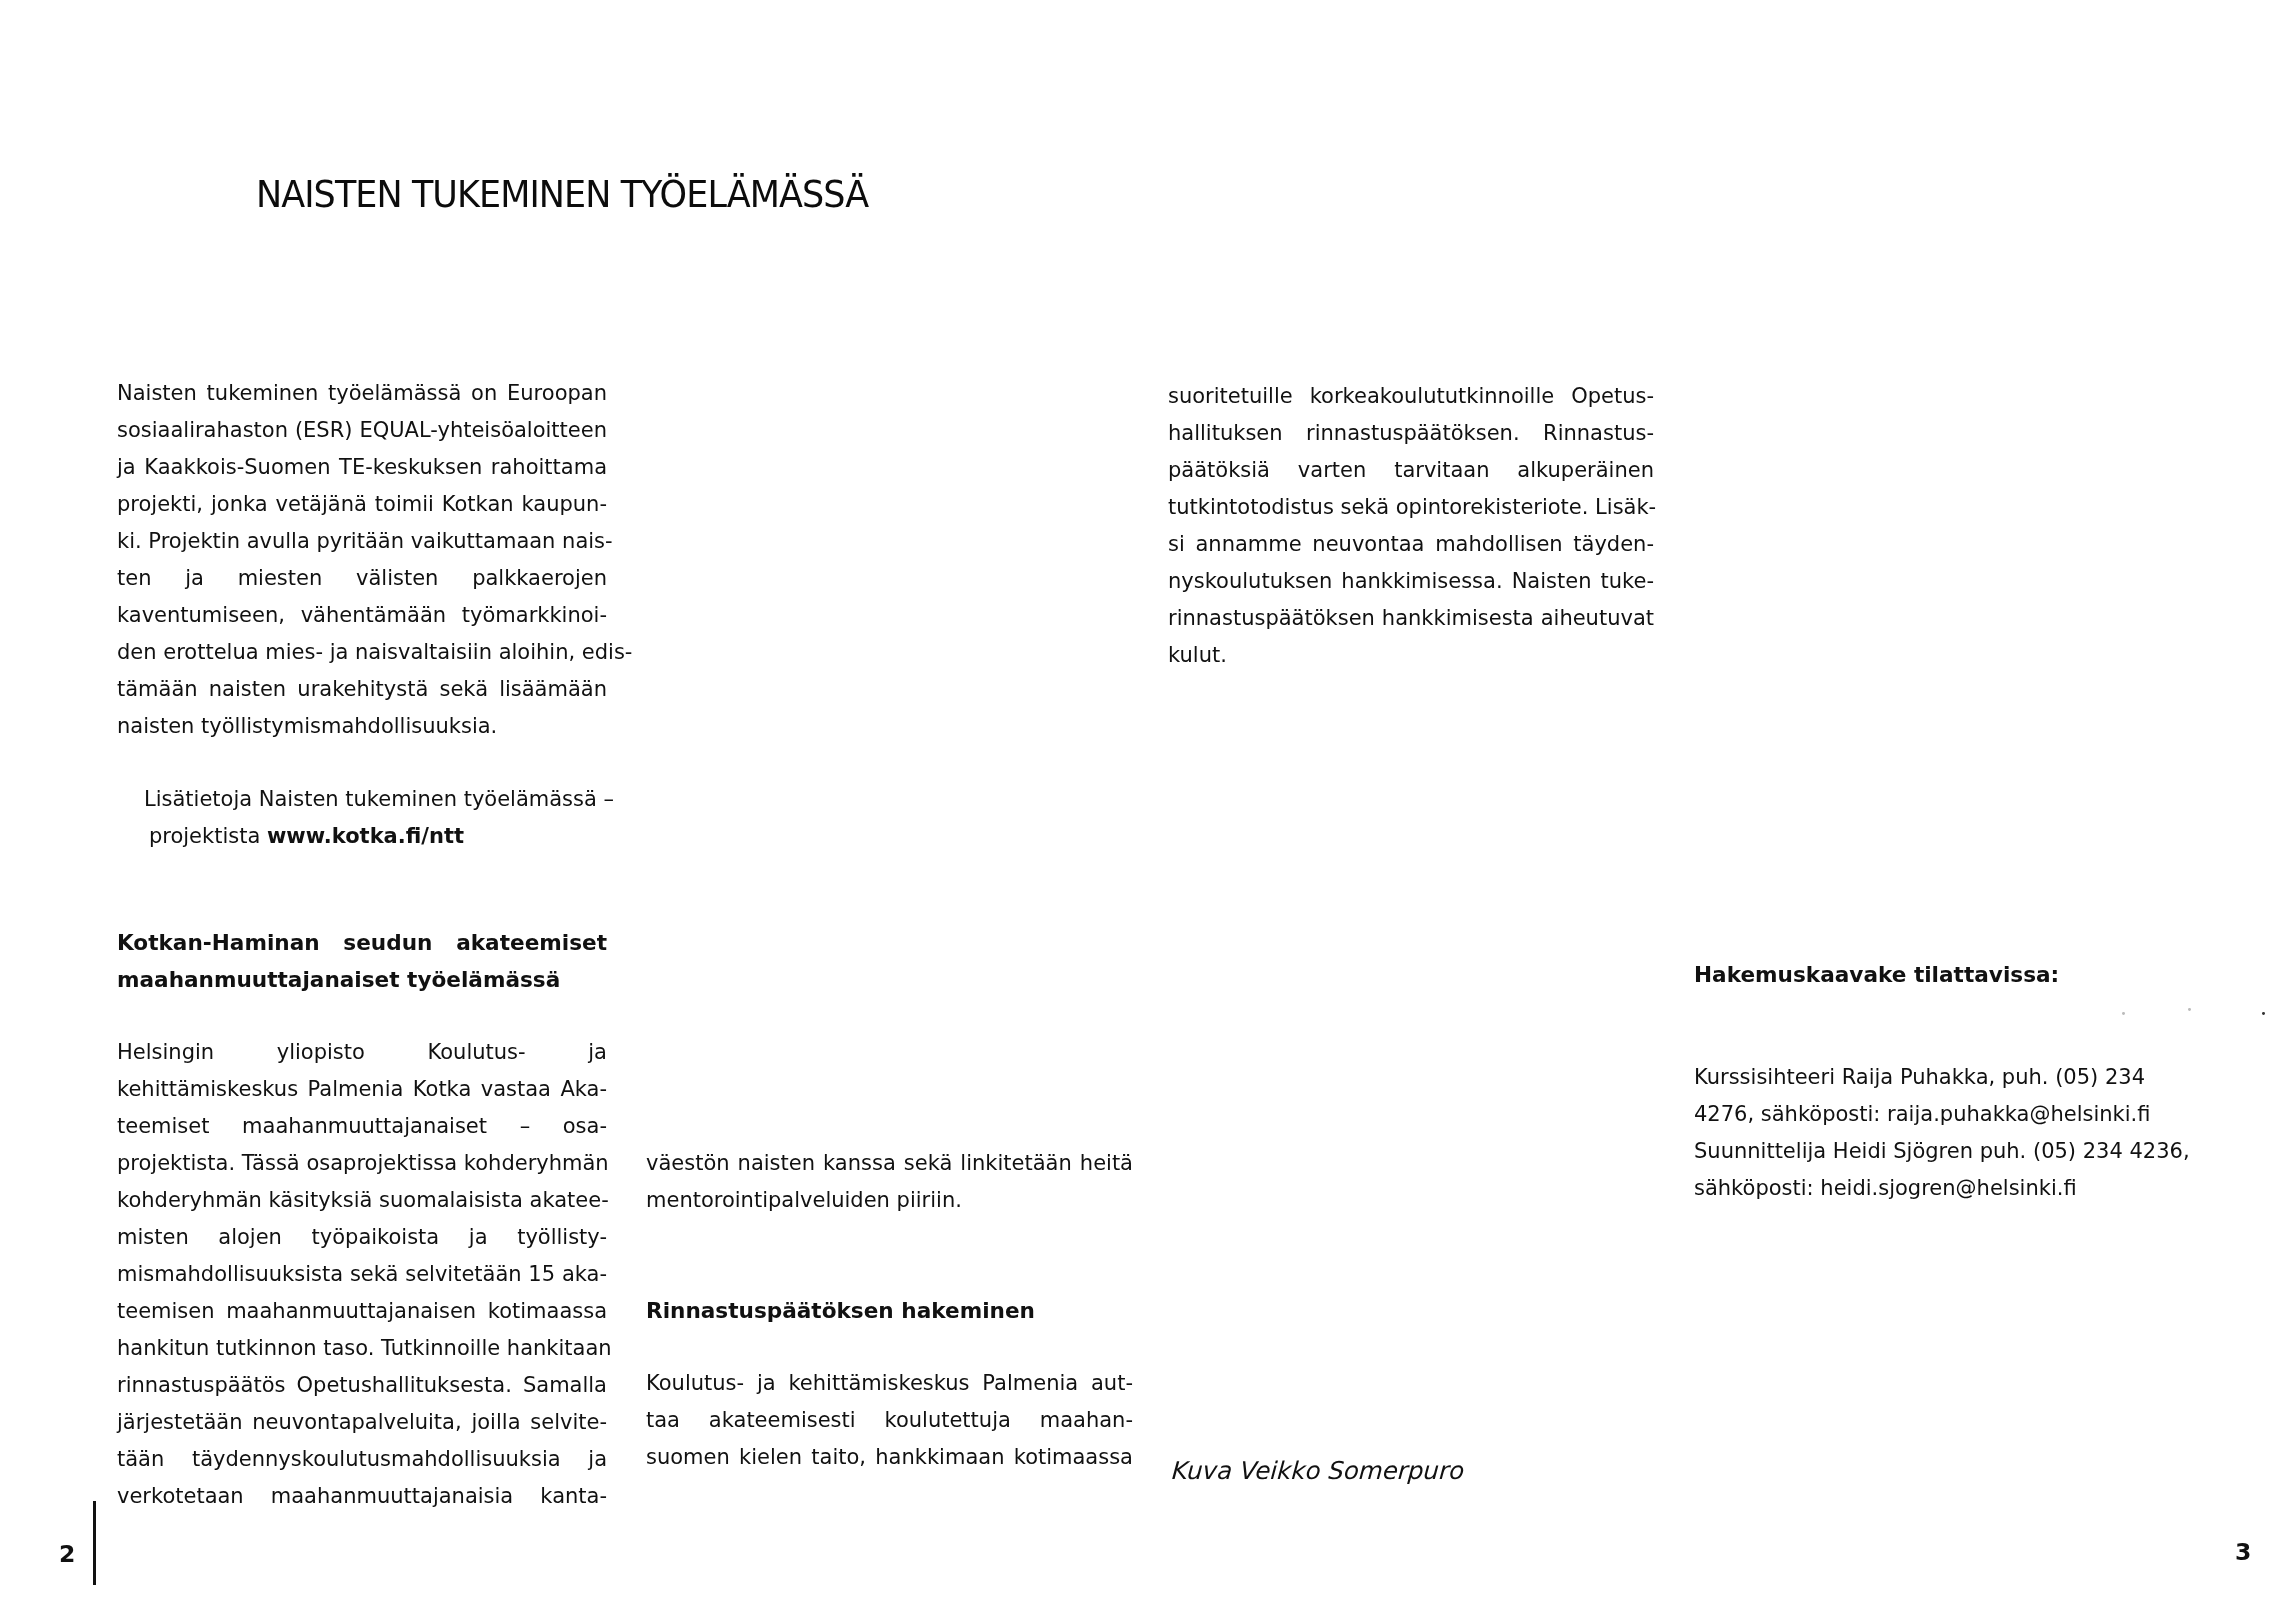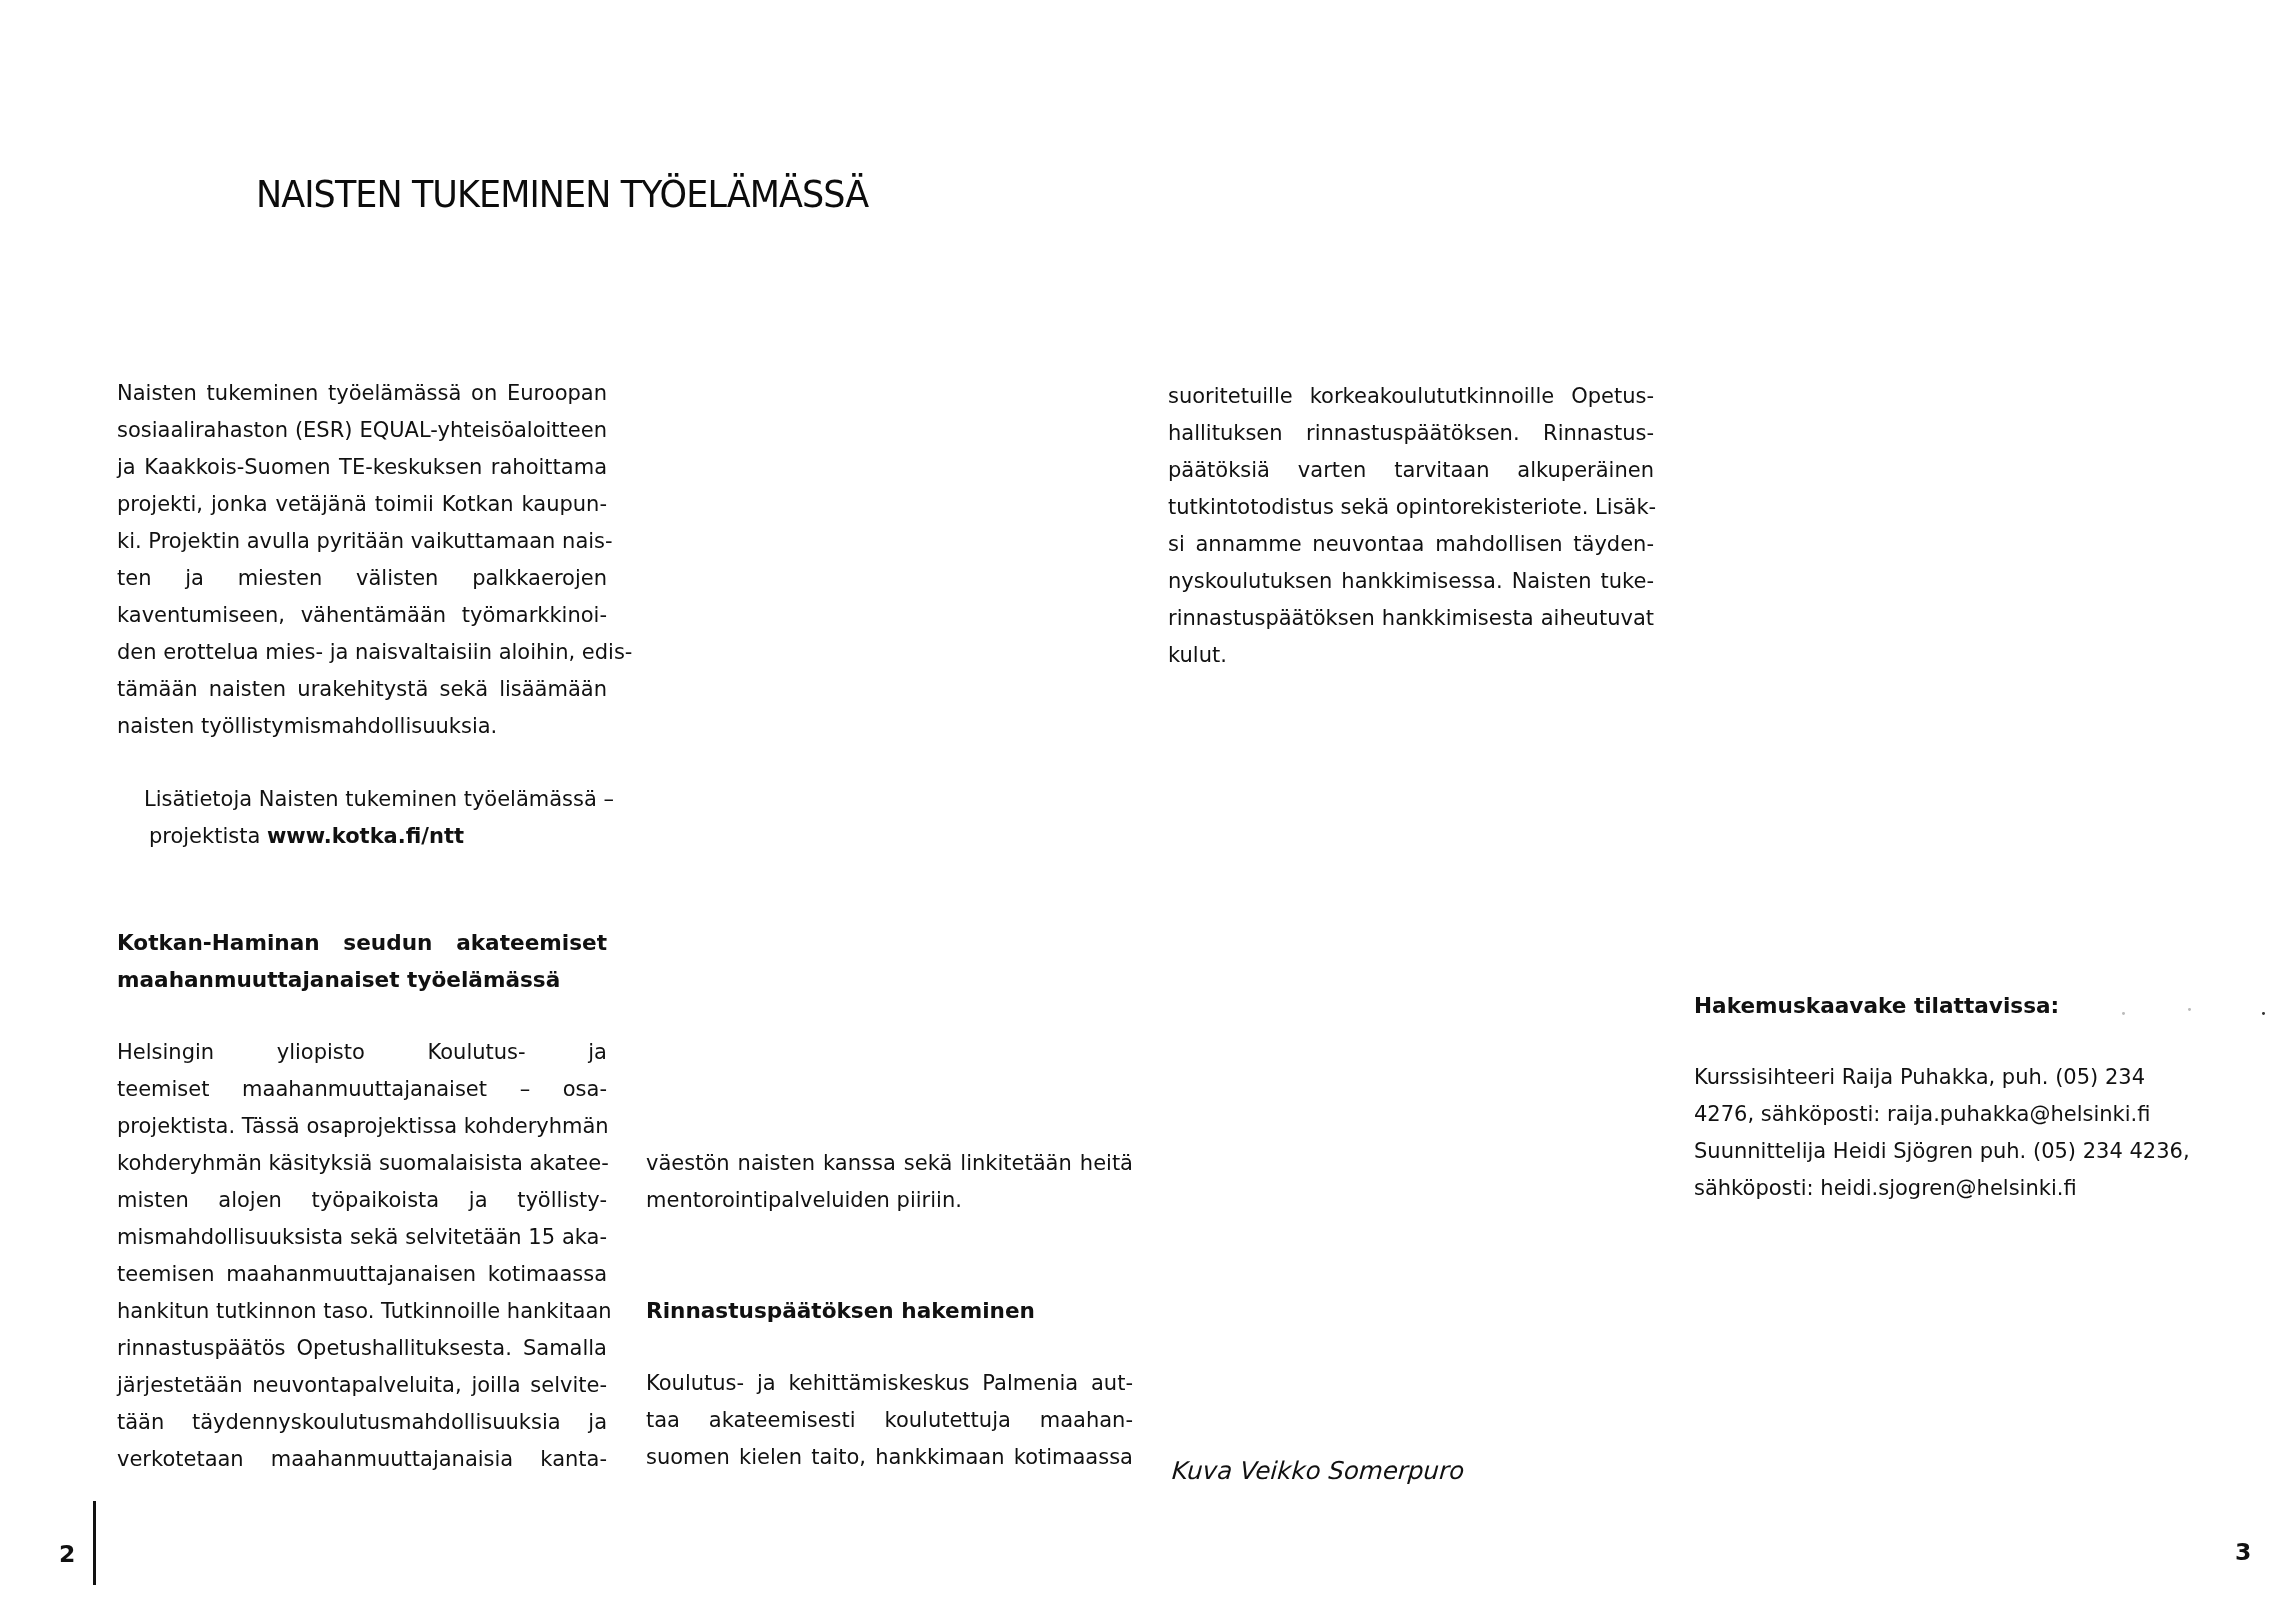--- a/index.html
+++ b/index.html
@@ -53,20 +53,21 @@
   <span class="line last" style="padding-left:4.9px;"><span>projektista </span><span class="link">www.kotka.fi/ntt</span></span>
 </div>
 
 <div class="abs col c1 heading" style="top:924px;">
   <span class="line">Kotkan-Haminan seudun akateemiset</span>
   <span class="line last">maahanmuuttajanaiset työelämässä</span>
 </div>
 
 <div class="abs col c1" style="top:1034px;">
   <span class="line">Helsingin yliopisto Koulutus- ja</span>
+  <span class="line">kehittämiskeskus Palmenia Kotka vastaa Aka-</span>
   <span class="line">teemiset maahanmuuttajanaiset – osa-</span>
   <span class="line">projektista. Tässä osaprojektissa kohderyhmän</span>
   <span class="line">kohderyhmän käsityksiä suomalaisista akatee-</span>
   <span class="line">misten alojen työpaikoista ja työllisty-</span>
   <span class="line">mismahdollisuuksista sekä selvitetään 15 aka-</span>
   <span class="line">teemisen maahanmuuttajanaisen kotimaassa</span>
   <span class="line">hankitun tutkinnon taso. Tutkinnoille hankitaan</span>
   <span class="line">rinnastuspäätös Opetushallituksesta. Samalla</span>
   <span class="line">järjestetään neuvontapalveluita, joilla selvite-</span>
   <span class="line">tään täydennyskoulutusmahdollisuuksia ja</span>
@@ -94,21 +95,21 @@
   <span class="line">päätöksiä varten tarvitaan alkuperäinen</span>
   <span class="line">tutkintotodistus sekä opintorekisteriote. Lisäk-</span>
   <span class="line">si annamme neuvontaa mahdollisen täyden-</span>
   <span class="line">nyskoulutuksen hankkimisessa. Naisten tuke-</span>
   <span class="line">rinnastuspäätöksen hankkimisesta aiheutuvat</span>
   <span class="line last">kulut.</span>
 </div>
 
 <div class="abs credit">Kuva Veikko Somerpuro</div>
 
-<div class="abs col c4 heading" style="top:987px;">
+<div class="abs col c4 heading" style="top:956px;">
   <span class="line last">Hakemuskaavake tilattavissa:</span>
 </div>
 <div class="abs col c4" style="top:1059px;">
   <span class="line last">Kurssisihteeri Raija Puhakka, puh. (05) 234</span>
   <span class="line last">4276, sähköposti: raija.puhakka@helsinki.fi</span>
   <span class="line last">Suunnittelija Heidi Sjögren puh. (05) 234 4236,</span>
   <span class="line last">sähköposti: heidi.sjogren@helsinki.fi</span>
 </div>
 
 <div class="abs pagenum pg2">2</div>

